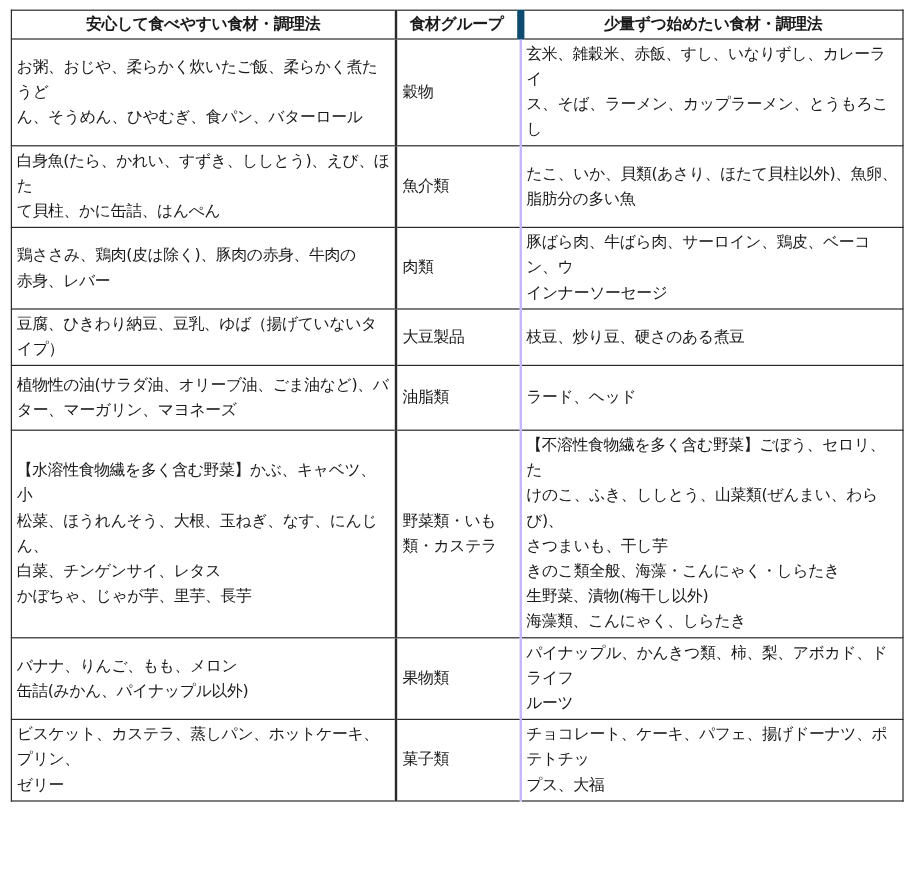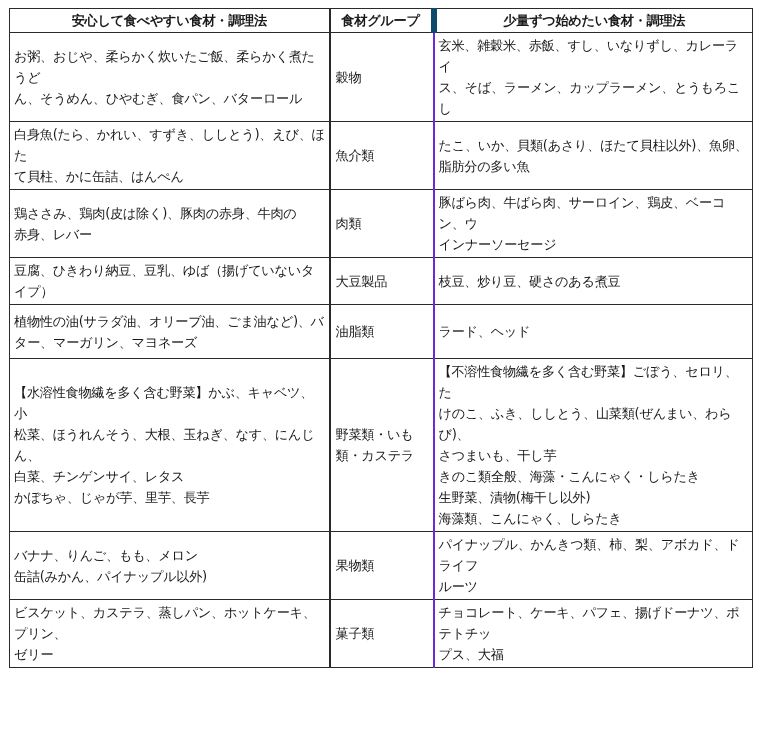--- a/index.html
+++ b/index.html
@@ -36,21 +36,21 @@
       letter-spacing: -0.3px;
     }
     table.food-table th {
       font-weight: bold;
       text-align: center;
       height: 19px;
       padding: 1px 2px;
     }
     table.food-table td.col-group {
       border-left: 2px solid #2a2a2a;
-      border-right: 2px solid #6d28d9;
+      border-right: 2px solid #c4b5fd;
       padding-left: 5px;
     }
     table.food-table th.col-group {
       border-left: 2px solid #2a2a2a;
       border-right: 6px solid #0c4a6e;
     }
     col.c1 { width: 320px; }
     col.c2 { width: 104px; }
     col.c3 { width: 319px; }
     td.top { vertical-align: top; }

